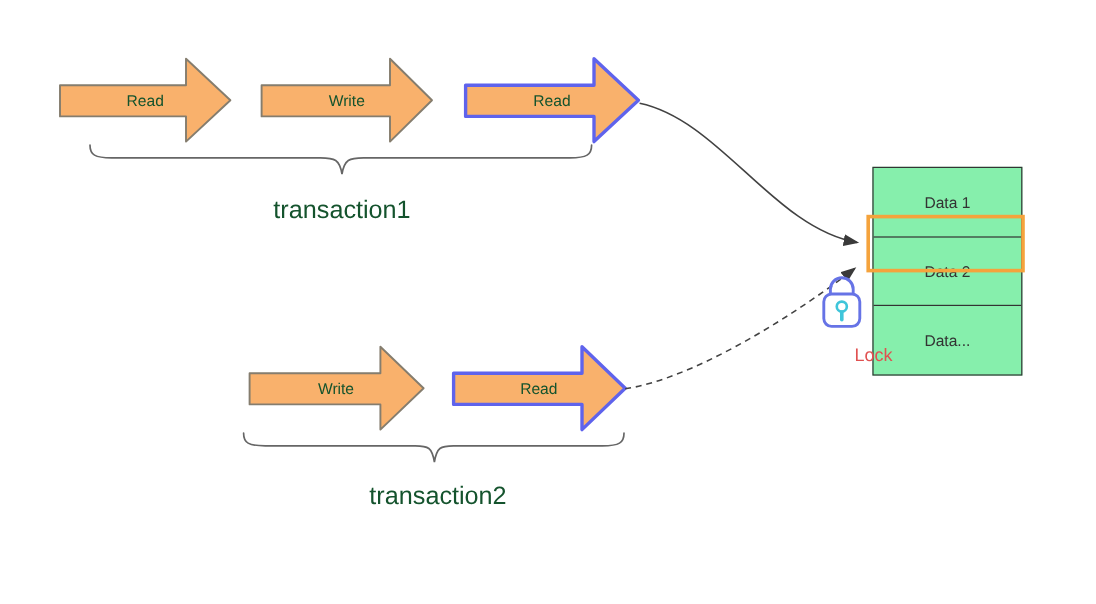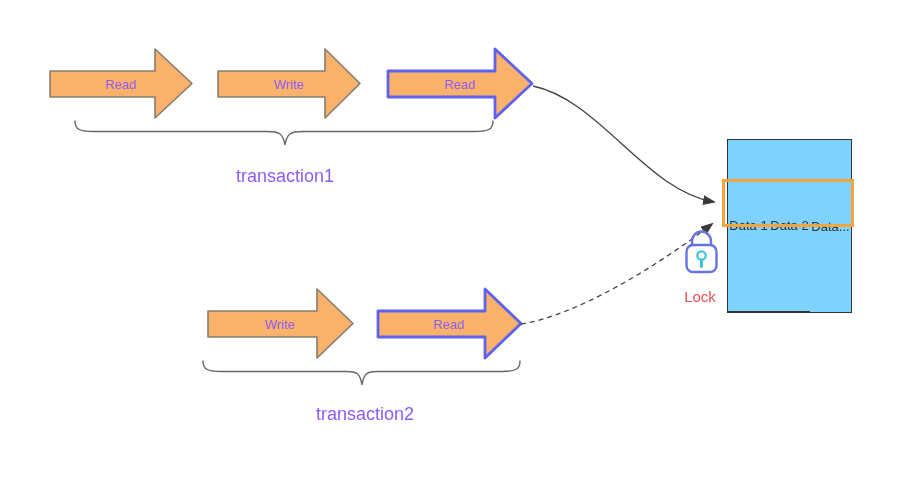--- a/index.html
+++ b/index.html
@@ -17,31 +17,31 @@
   .connector { fill:none; stroke:#424242; stroke-width:1.3; }
   .connector.dashed { stroke-dasharray:5 4; }
   .shackle { fill:none; stroke:#6673e6; stroke-width:2.4; }
   .lockbody { fill:#ffffff; stroke:#6673e6; stroke-width:2.4; }
   .keyhole { fill:none; stroke:#3fc5da; stroke-width:2.2; }
   .keyhole-stem { fill:none; stroke:#3fc5da; stroke-width:3; stroke-linecap:round; }
 
   
   .lbl {
     position:absolute; transform:translate(-50%,-50%);
-    color:#8b5cf6; white-space:nowrap;
+    color:#14532d; white-space:nowrap;
   }
   .arrow-lbl { font-size:13px; }
-  .txn-lbl { font-size:18px; }
+  .txn-lbl { font-size:21px; }
   .lock-lbl { font-size:15px; color:#e05151; }
 
   
   .table {
     position:absolute; left:727px; top:139px; width:125px; height:174px;
-    background:#7dd3fc; border:1px solid #333333; box-sizing:border-box;
-    display:flex; flex-direction:row;
+    background:#86efac; border:1px solid #333333; box-sizing:border-box;
+    display:flex; flex-direction:column;
   }
   .trow {
     flex:1; display:flex; align-items:center; justify-content:center;
     border-bottom:1px solid #333333; font-size:13px; color:#333333;
   }
   .trow:last-child { border-bottom:none; }
   .locked-outline {
     position:absolute; left:722px; top:179px; width:132px; height:48px;
     border:3px solid #f5a33c; box-sizing:border-box;
   }
@@ -97,15 +97,15 @@
     <div class="trow">
       <span>Data 2</span>
     </div>
     <div class="trow">
       <span>Data...</span>
     </div>
   </div>
 
   <div class="locked-outline"></div>
 
-  <div class="lbl lock-lbl" style="left:700px;top:296px">Lock</div>
+  <div class="lbl lock-lbl" style="left:728px;top:296px">Lock</div>
 
 </div>
 
 </body></html>

